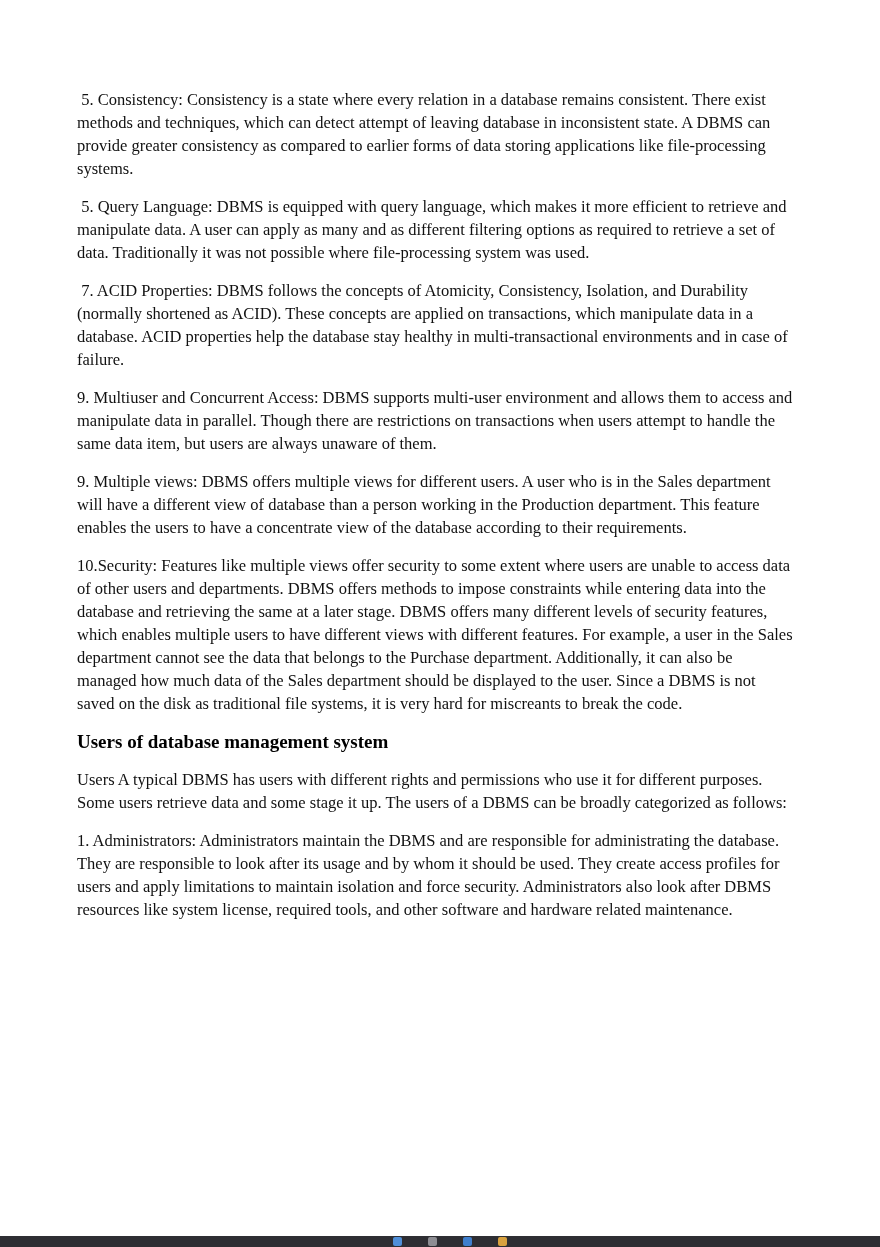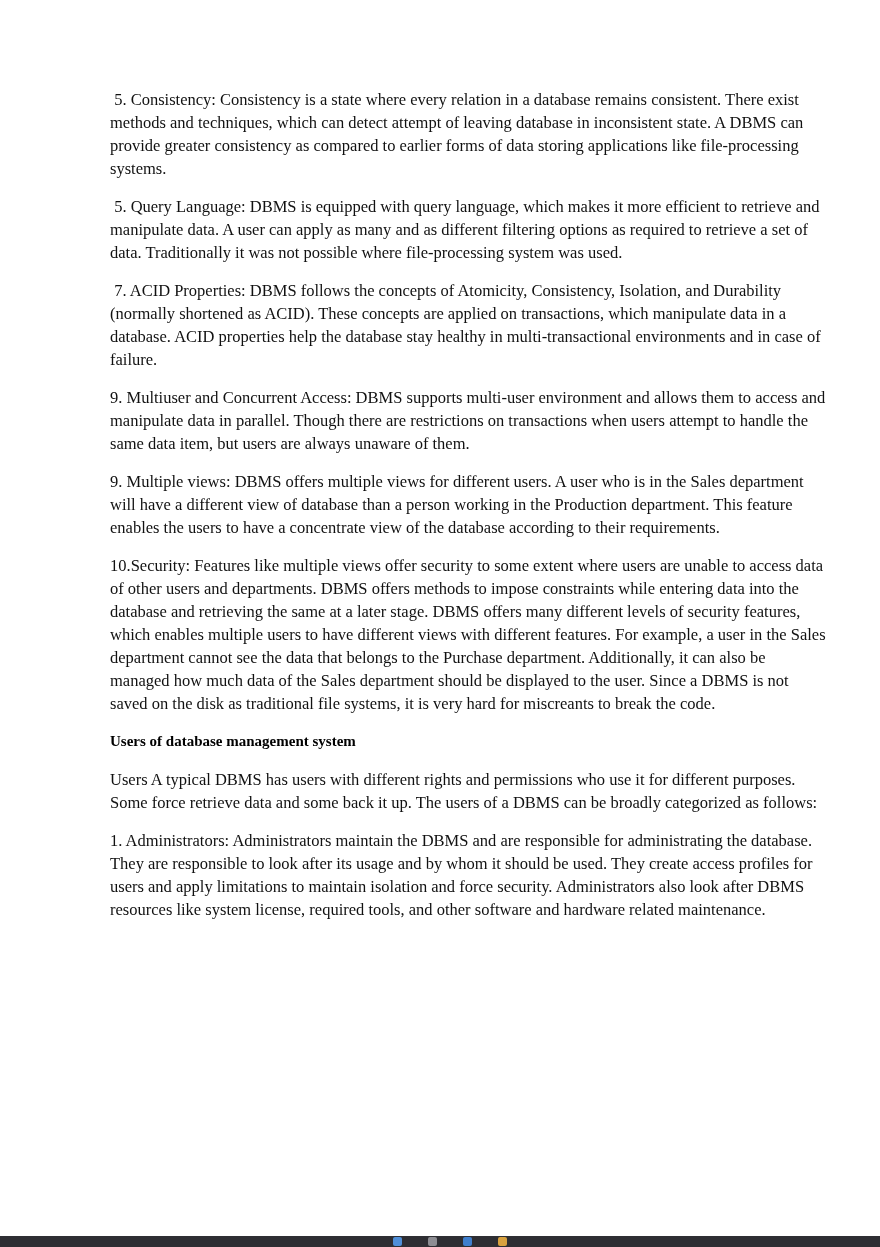--- a/index.html
+++ b/index.html
@@ -18,33 +18,33 @@
   .page {
     position: absolute;
     top: 0; left: 0;
     width: 880px;
     height: 1247px;
     background: #ffffff;
   }
   .content {
     position: absolute;
     top: 88px;
-    left: 110px;
+    left: 77px;
     width: 719px;
   }
   .content p {
     margin: 0 0 15px 0;
     font-size: 16.5px;
     line-height: 23px;
     white-space: pre-wrap;
     text-align: left;
   }
   .content h2 {
     margin: 6px 0 15px 0;
-    font-size: 15px;
+    font-size: 19px;
     line-height: 23px;
     font-weight: bold;
     color: #000000;
   }
   .taskbar {
     position: absolute;
     left: 0;
     bottom: 0;
     width: 880px;
     height: 11px;
@@ -77,21 +77,21 @@
     <p> 7. ACID Properties: DBMS follows the concepts of Atomicity, Consistency, Isolation, and Durability (normally shortened as ACID). These concepts are applied on transactions, which manipulate data in a database. ACID properties help the database stay healthy in multi-transactional environments and in case of failure.</p>
 
     <p>9. Multiuser and Concurrent Access: DBMS supports multi-user environment and allows them to access and manipulate data in parallel. Though there are restrictions on transactions when users attempt to handle the same data item, but users are always unaware of them.</p>
 
     <p>9. Multiple views: DBMS offers multiple views for different users. A user who is in the Sales department will have a different view of database than a person working in the Production department. This feature enables the users to have a concentrate view of the database according to their requirements.</p>
 
     <p>10.Security: Features like multiple views offer security to some extent where users are unable to access data of other users and departments. DBMS offers methods to impose constraints while entering data into the database and retrieving the same at a later stage. DBMS offers many different levels of security features, which enables multiple users to have different views with different features. For example, a user in the Sales department cannot see the data that belongs to the Purchase department. Additionally, it can also be managed how much data of the Sales department should be displayed to the user. Since a DBMS is not saved on the disk as traditional file systems, it is very hard for miscreants to break the code.</p>
 
     <h2>Users of database management system</h2>
 
-    <p>Users A typical DBMS has users with different rights and permissions who use it for different purposes. Some force retrieve data and some back it up. The users of a DBMS can be broadly categorized as follows:</p>
+    <p>Users A typical DBMS has users with different rights and permissions who use it for different purposes. Some users retrieve data and some stage it up. The users of a DBMS can be broadly categorized as follows:</p>
 
     <p>1. Administrators: Administrators maintain the DBMS and are responsible for administrating the database. They are responsible to look after its usage and by whom it should be used. They create access profiles for users and apply limitations to maintain isolation and force security. Administrators also look after DBMS resources like system license, required tools, and other software and hardware related maintenance.</p>
 
   </div>
 
   <div class="taskbar">
     <span class="tb-icon" style="background: rgb(79, 143, 217);"></span>
     <span class="tb-icon" style="background: rgb(141, 141, 147);"></span>
     <span class="tb-icon" style="background: rgb(63, 127, 206);"></span>
     <span class="tb-icon" style="background: rgb(217, 162, 63);"></span>

